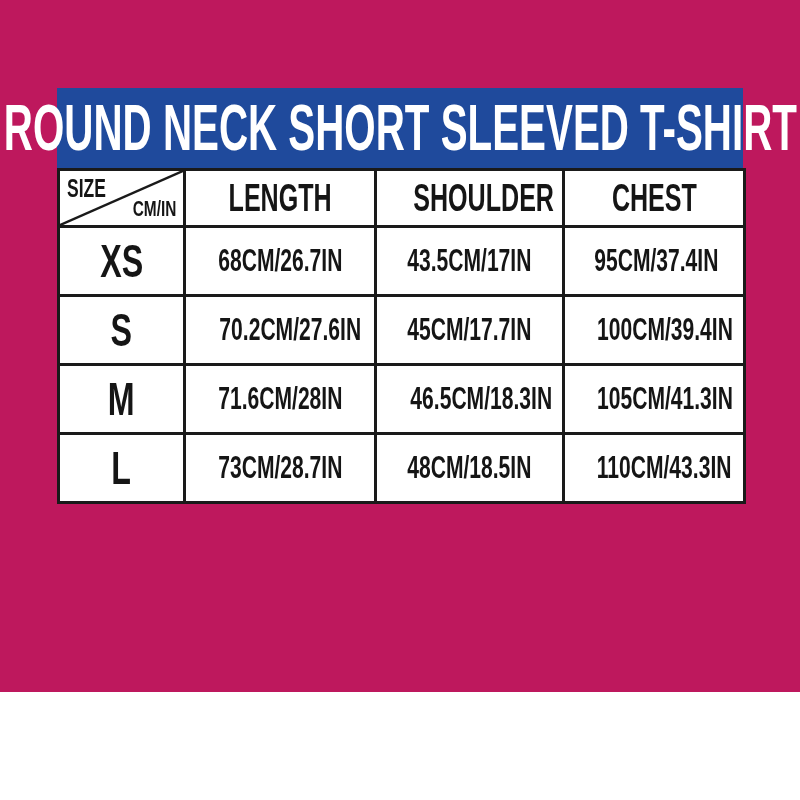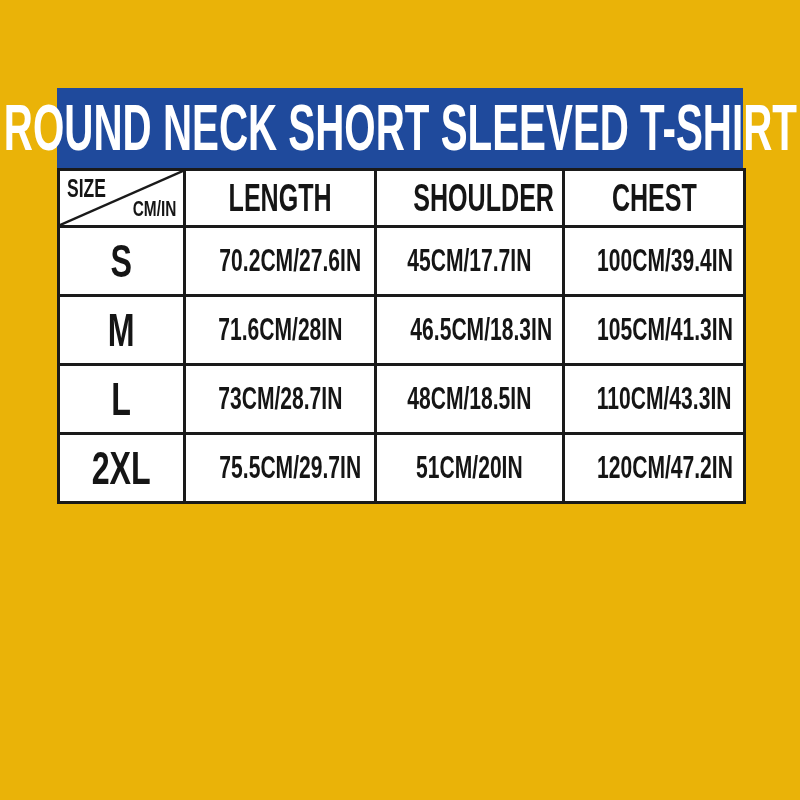--- a/index.html
+++ b/index.html
@@ -7,22 +7,22 @@
     padding: 0;
     background: #ffffff;
     width: 800px;
     height: 800px;
     font-family: "Liberation Sans", sans-serif;
     -webkit-font-smoothing: antialiased;
   }
   .stage {
     position: relative;
     width: 800px;
-    height: 800px;
-    background: #eab308;
+    height: 692px;
+    background: #be185d;
     overflow: hidden;
   }
   
   .banner {
     position: absolute;
     left: 57px;
     top: 88px;
     width: 686px;
     height: 80px;
     display: flex;
@@ -146,38 +146,38 @@
         <th>
           <span class="col-header-text condensed">SHOULDER</span>
         </th>
         <th>
           <span class="col-header-text condensed">CHEST</span>
         </th>
       </tr>
     </thead>
     <tbody>
       <tr class="data-row">
+        <td><span class="size-label-text condensed">XS</span></td>
+        <td><span class="value-text condensed">68CM/26.7IN</span></td>
+        <td><span class="value-text condensed">43.5CM/17IN</span></td>
+        <td><span class="value-text condensed">95CM/37.4IN</span></td>
+      </tr>
+      <tr class="data-row">
         <td><span class="size-label-text condensed">S</span></td>
         <td><span class="value-text condensed">70.2CM/27.6IN</span></td>
         <td><span class="value-text condensed">45CM/17.7IN</span></td>
         <td><span class="value-text condensed">100CM/39.4IN</span></td>
       </tr>
       <tr class="data-row">
         <td><span class="size-label-text condensed">M</span></td>
         <td><span class="value-text condensed">71.6CM/28IN</span></td>
         <td><span class="value-text condensed">46.5CM/18.3IN</span></td>
         <td><span class="value-text condensed">105CM/41.3IN</span></td>
       </tr>
       <tr class="data-row">
         <td><span class="size-label-text condensed">L</span></td>
         <td><span class="value-text condensed">73CM/28.7IN</span></td>
         <td><span class="value-text condensed">48CM/18.5IN</span></td>
         <td><span class="value-text condensed">110CM/43.3IN</span></td>
       </tr>
-      <tr class="data-row">
-        <td><span class="size-label-text condensed">2XL</span></td>
-        <td><span class="value-text condensed">75.5CM/29.7IN</span></td>
-        <td><span class="value-text condensed">51CM/20IN</span></td>
-        <td><span class="value-text condensed">120CM/47.2IN</span></td>
-      </tr>
     </tbody>
   </table>
 </div>
 
 </body></html>

